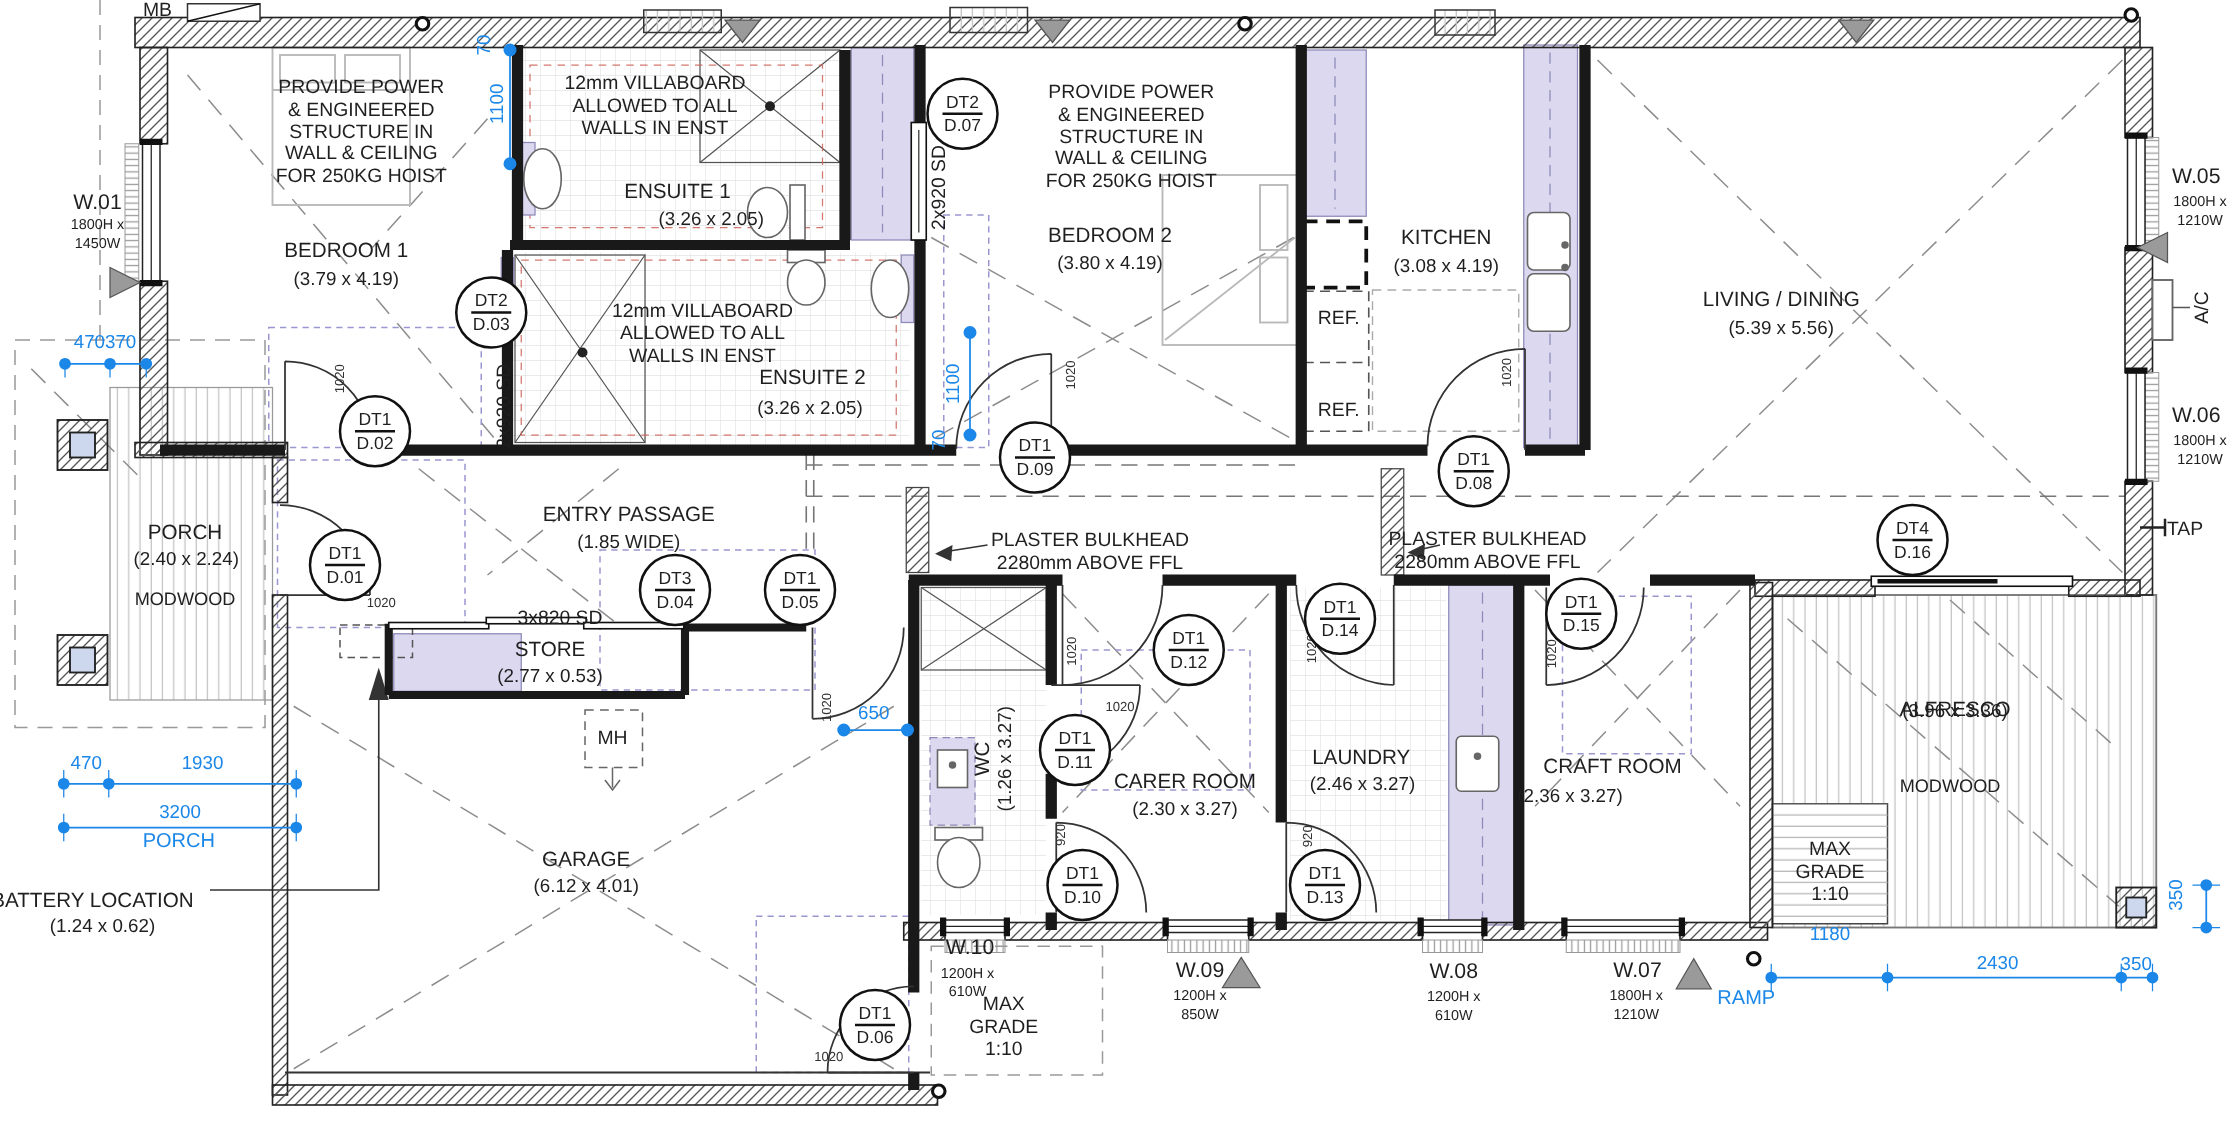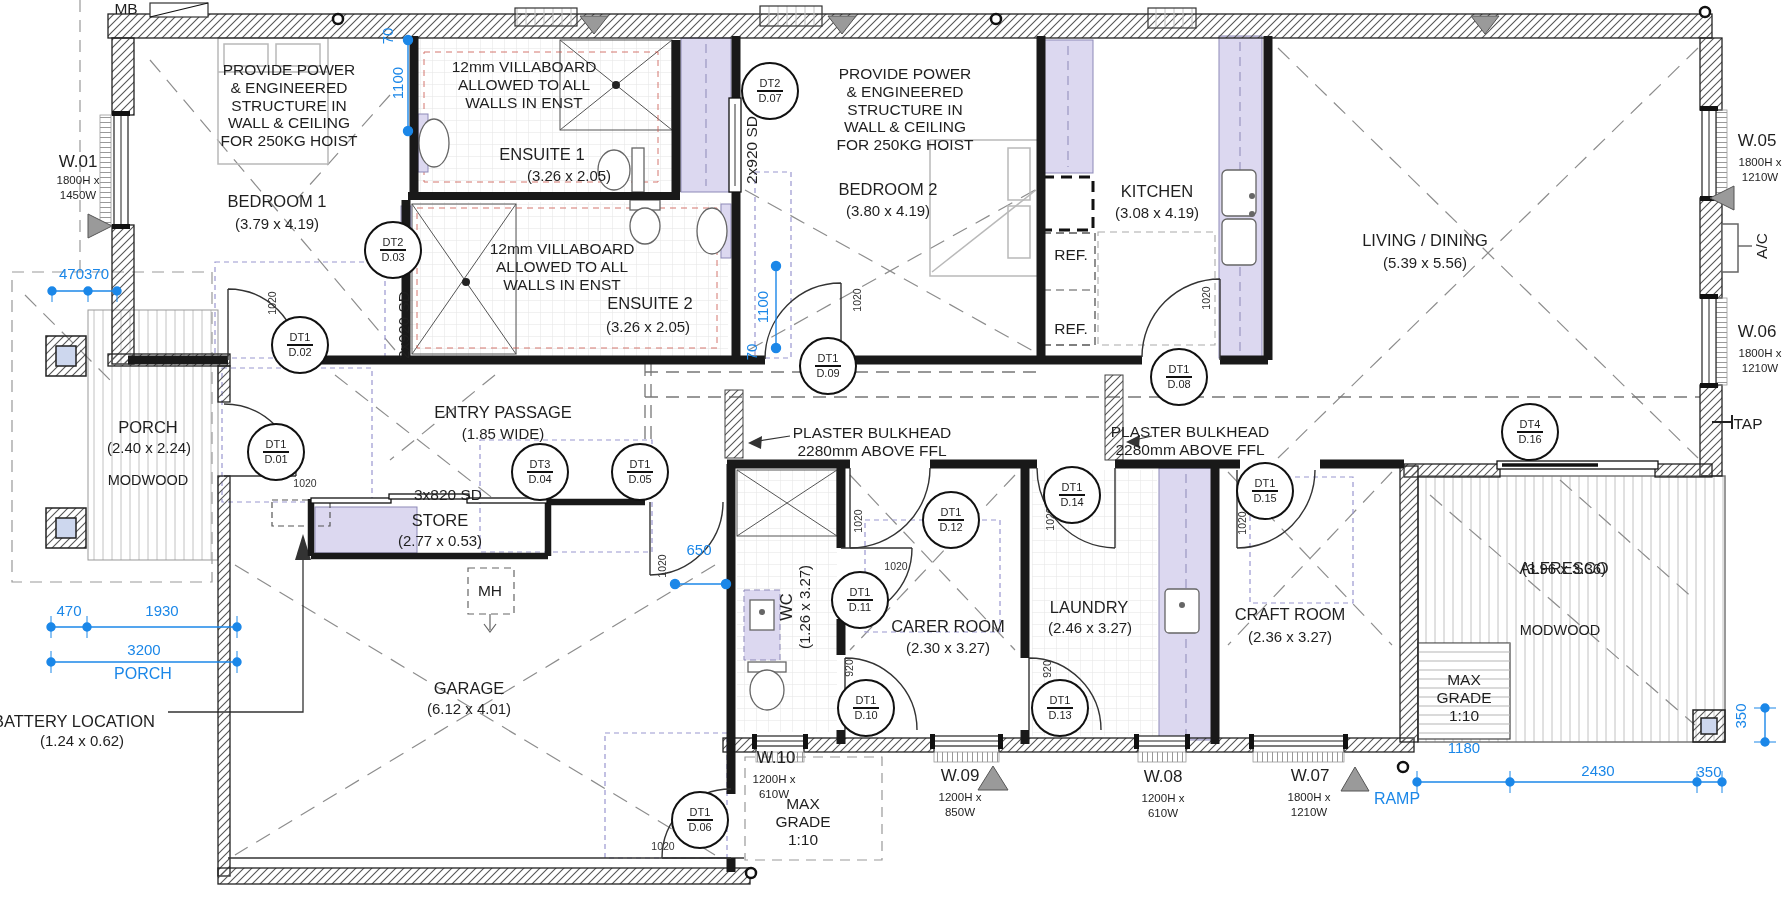--- a/index.html
+++ b/index.html
@@ -13,21 +13,21 @@
   .note span{display:block;}
   .blk span{display:block;}
   .wid{font-size:17px;}
   .wdim{font-size:11.5px;line-height:1.3;}
   .leaf{font-size:10.5px;color:#333;}
   .rot{transform:translate(-50%,-50%) rotate(-90deg);}
   .dim{color:#1b87e8;font-size:15px;}
   .dimbig{color:#1b87e8;font-size:16px;}
   .tag{position:absolute;width:54px;height:54px;border:2.5px solid #111;border-radius:50%;
        background:#fff;transform:translate(-50%,-50%);display:flex;flex-direction:column;
-       align-items:center;justify-content:center;font-size:11px;line-height:1.2;z-index:5;}
+       align-items:center;justify-content:center;font-size:14px;line-height:1.2;z-index:5;}
   .tag .tt{border-bottom:2px solid #111;padding:0 3px;}
   .mat{font-size:14.5px;}
 </style>
 </head>
 <body>
 
 <div id="plan">
 
 <svg id="geom" width="1787" height="901" viewBox="0 0 1787 901">
   <defs>
@@ -358,21 +358,21 @@
 <div class="lbl mat" style="left:148px;top:480px">MODWOOD</div>
 <div class="lbl rot blk" style="left:795px;top:607px">
   <span class="room">WC</span>
   <span class="size">(1.26 x 3.27)</span>
 </div>
 <div class="lbl room" style="left:948px;top:626px">CARER ROOM</div>
 <div class="lbl size" style="left:948px;top:648px">(2.30 x 3.27)</div>
 <div class="lbl room" style="left:1089px;top:607px">LAUNDRY</div>
 <div class="lbl size" style="left:1090px;top:628px">(2.46 x 3.27)</div>
 <div class="lbl room" style="left:1290px;top:614px">CRAFT ROOM</div>
-<div class="lbl size" style="left:1290px;top:637px">(2.36 x 3.27)</div>
+<div class="lbl size" style="left:1256px;top:637px">(2.36 x 3.27)</div>
 <div class="lbl room" style="left:1564px;top:568px">ALFRESCO</div>
 <div class="lbl size" style="left:1564px;top:569px">(3.96 x 3.36)</div>
 <div class="lbl mat" style="left:1560px;top:630px">MODWOOD</div>
 <div class="lbl room" style="left:74px;top:721px">BATTERY LOCATION</div>
 <div class="lbl size" style="left:82px;top:741px">(1.24 x 0.62)</div>
 
 <div class="lbl note blk" style="left:289px;top:106px">
   <span>PROVIDE POWER</span>
       <span>&amp; ENGINEERED</span>
       <span>STRUCTURE IN</span>
@@ -536,21 +536,21 @@
 <div class="lbl leaf" style="left:896px;top:566px">1020</div>
 <div class="lbl leaf" style="left:663px;top:846px">1020</div>
 <div class="lbl leaf rot" style="left:849px;top:668px">920</div>
 <div class="lbl leaf rot" style="left:1047px;top:669px">920</div>
 
 <div class="lbl dim" style="left:84px;top:274px"><span>470</span><span>370</span></div>
 <div class="lbl dim rot" style="left:388px;top:36px">70</div>
 <div class="lbl dim rot" style="left:398px;top:83px">1100</div>
 <div class="lbl dim rot" style="left:763px;top:307px">1100</div>
 <div class="lbl dim rot" style="left:752px;top:352px">70</div>
-<div class="lbl dim" style="left:699px;top:550px">650</div>
+<div class="lbl dim" style="left:699px;top:571px">650</div>
 <div class="lbl dim" style="left:69px;top:611px">470</div>
 <div class="lbl dim" style="left:162px;top:611px">1930</div>
 <div class="lbl dim" style="left:144px;top:650px">3200</div>
 <div class="lbl dimbig" style="left:143px;top:674px">PORCH</div>
 <div class="lbl dim" style="left:1464px;top:748px">1180</div>
 <div class="lbl dim" style="left:1598px;top:771px">2430</div>
 <div class="lbl dim" style="left:1709px;top:772px">350</div>
 <div class="lbl dimbig" style="left:1397px;top:799px">RAMP</div>
 <div class="lbl dim rot" style="left:1741px;top:716px">350</div>
 

